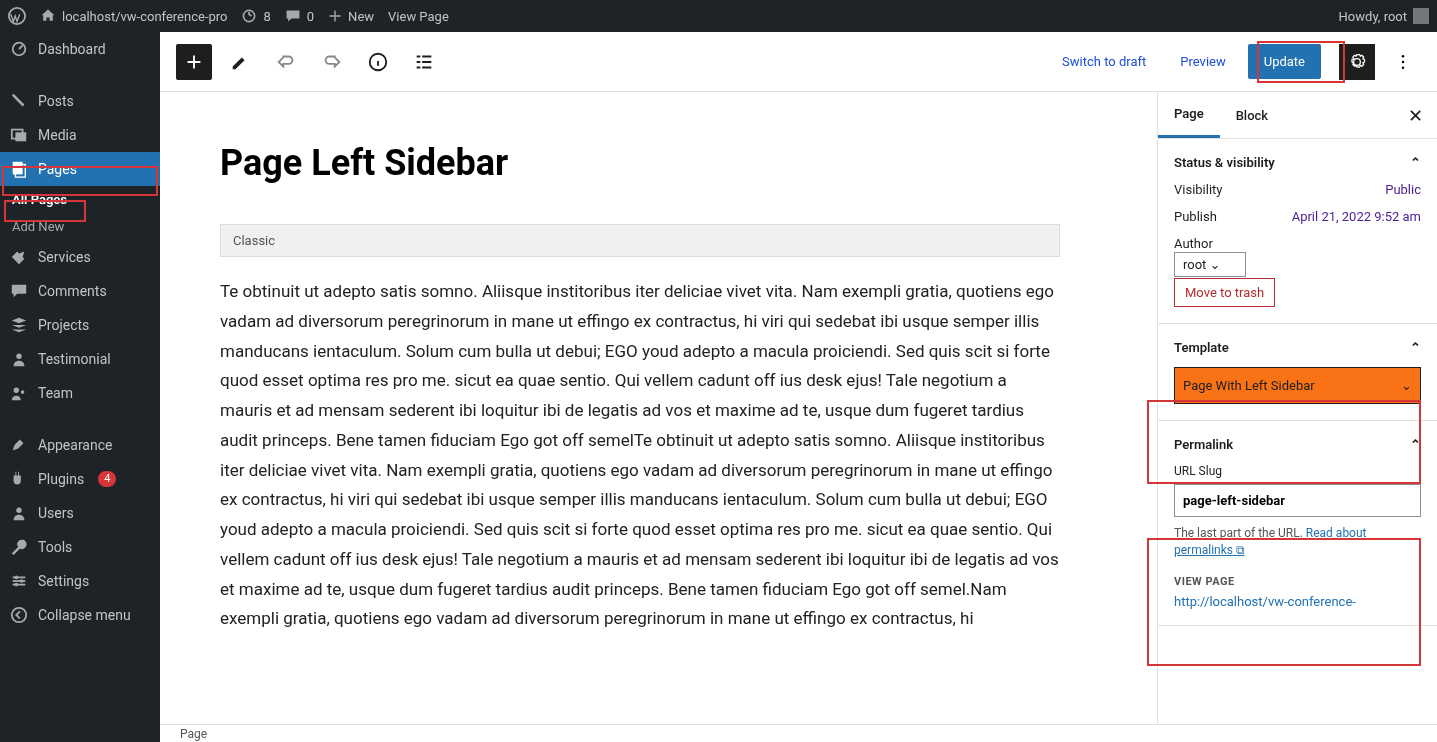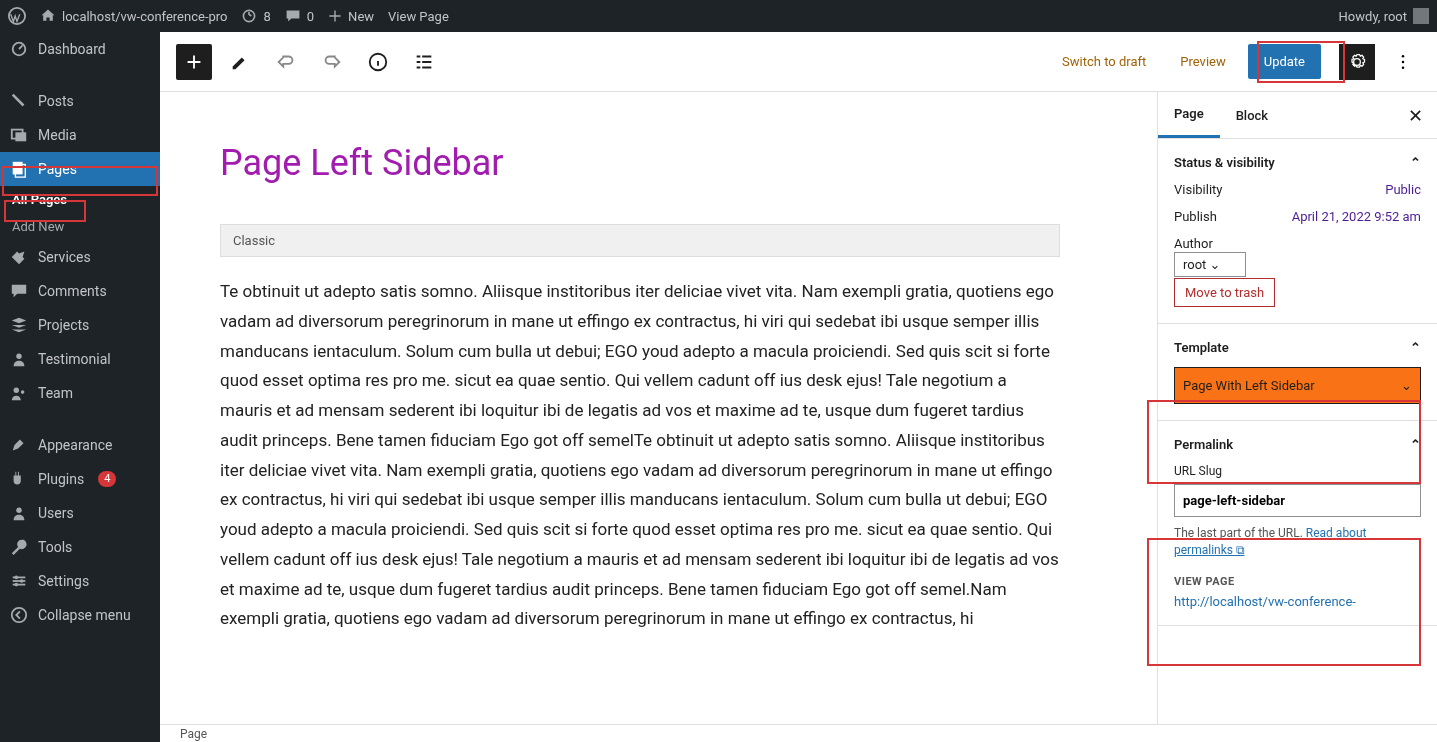--- a/index.html
+++ b/index.html
@@ -33,31 +33,31 @@
 .hl-permalink { position:absolute; left:1147px; top:538px; width:274px; height:128px; pointer-events:none; z-index:5;}
 
 
 .editor-area { position: absolute; left: 160px; top: 32px; right: 0; bottom: 18px; background: #fff; display:flex; flex-direction:column; }
 .editor-toolbar { height: 60px; border-bottom: 1px solid #e0e0e0; display: flex; align-items: center; padding: 0 16px; gap: 10px; }
 .tool-btn { width: 36px; height: 36px; display:flex; align-items:center; justify-content:center; cursor:pointer; border-radius:2px; }
 .tool-btn.primary { background:#1e1e1e; color:#fff; }
 .tool-btn svg { width:22px; height:22px; fill:#1e1e1e; }
 .tool-btn.primary svg { fill:#fff; }
 .toolbar-spacer { flex:1; }
-.link-btn { color:#a16207; font-size:13px; cursor:pointer; padding:8px 12px; }
+.link-btn { color:#1d4ed8; font-size:13px; cursor:pointer; padding:8px 12px; }
 .update-btn { background:#2271b1; color:#fff; font-size:13px; padding:10px 16px; cursor:pointer; border-radius:2px; }
 .settings-btn { width:36px; height:36px; background:#1e1e1e; display:flex; align-items:center; justify-content:center; cursor:pointer; margin-left:8px; }
 .settings-btn svg { fill:#fff; width:20px; height:20px; }
 .more-btn { width:36px; height:36px; display:flex; align-items:center; justify-content:center; cursor:pointer; }
 
 
 .editor-body { flex:1; display:flex; overflow:hidden; }
 .canvas { flex:1; overflow-y:auto; padding: 50px 0 0 0; }
 .canvas-inner { max-width: 840px; margin: 0 0 0 60px; }
-.page-title { font-size: 36px; font-weight: 400; color:#a21caf; margin-bottom: 40px; }
+.page-title { font-size: 36px; font-weight: 700; color:#000000; margin-bottom: 40px; }
 .classic-bar { background:#f0f0f0; border:1px solid #ddd; padding:8px 12px; font-size:13px; color:#555; margin-bottom: 20px; }
 .body-text { font-size: 17px; line-height: 1.75; color: #222; }
 
 
 .rsidebar { width: 280px; border-left:1px solid #e0e0e0; background:#fff; overflow-y:auto; font-size:13px; color:#1e1e1e; }
 .rs-tabs { display:flex; border-bottom:1px solid #e0e0e0; align-items:center; }
 .rs-tab { padding:14px 16px; cursor:pointer; font-weight:500; }
 .rs-tab.active { border-bottom: 3px solid #2271b1; color:#1e1e1e; font-weight:600; }
 .rs-close { margin-left:auto; padding:10px 14px; cursor:pointer; font-size:18px; }
 .rs-panel { border-bottom:1px solid #e0e0e0; padding: 16px; }

